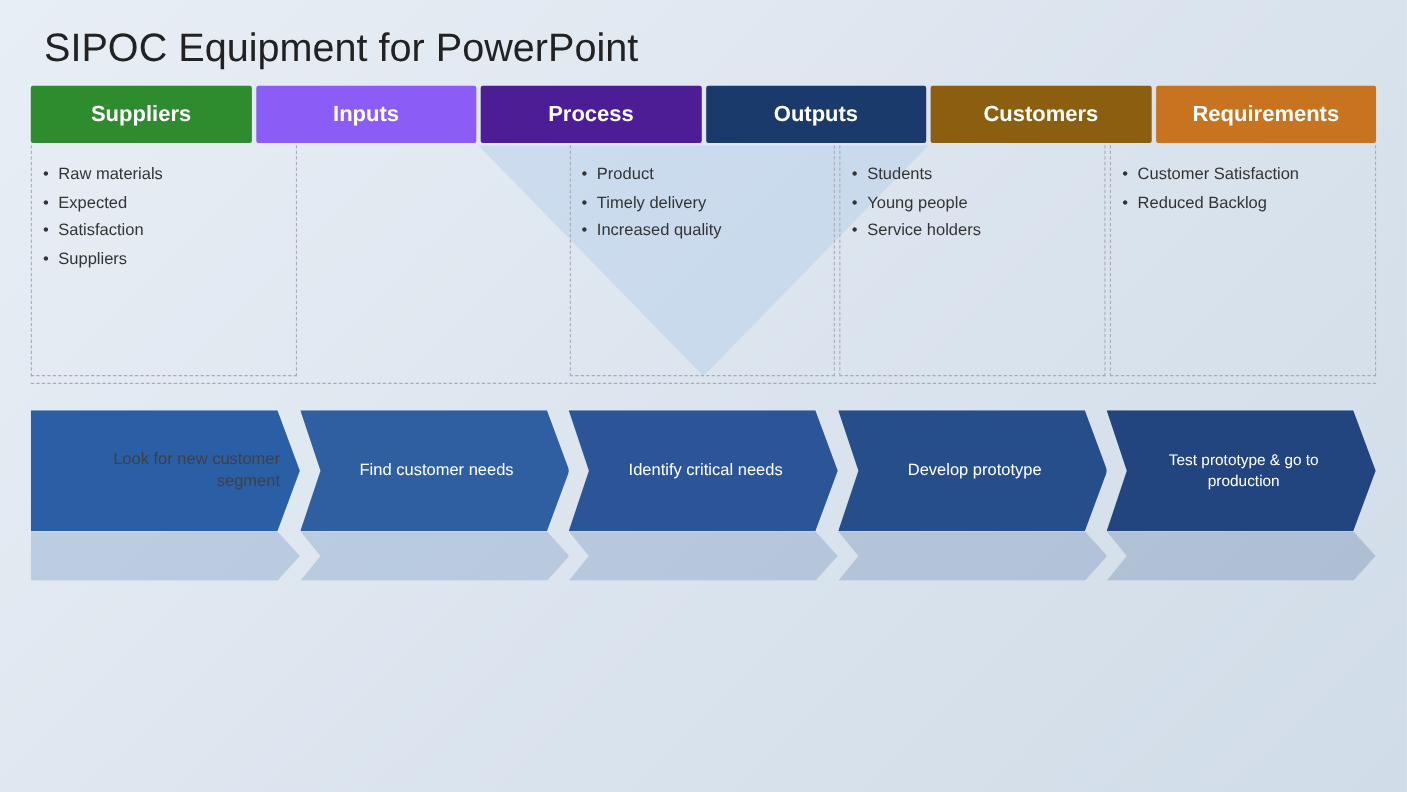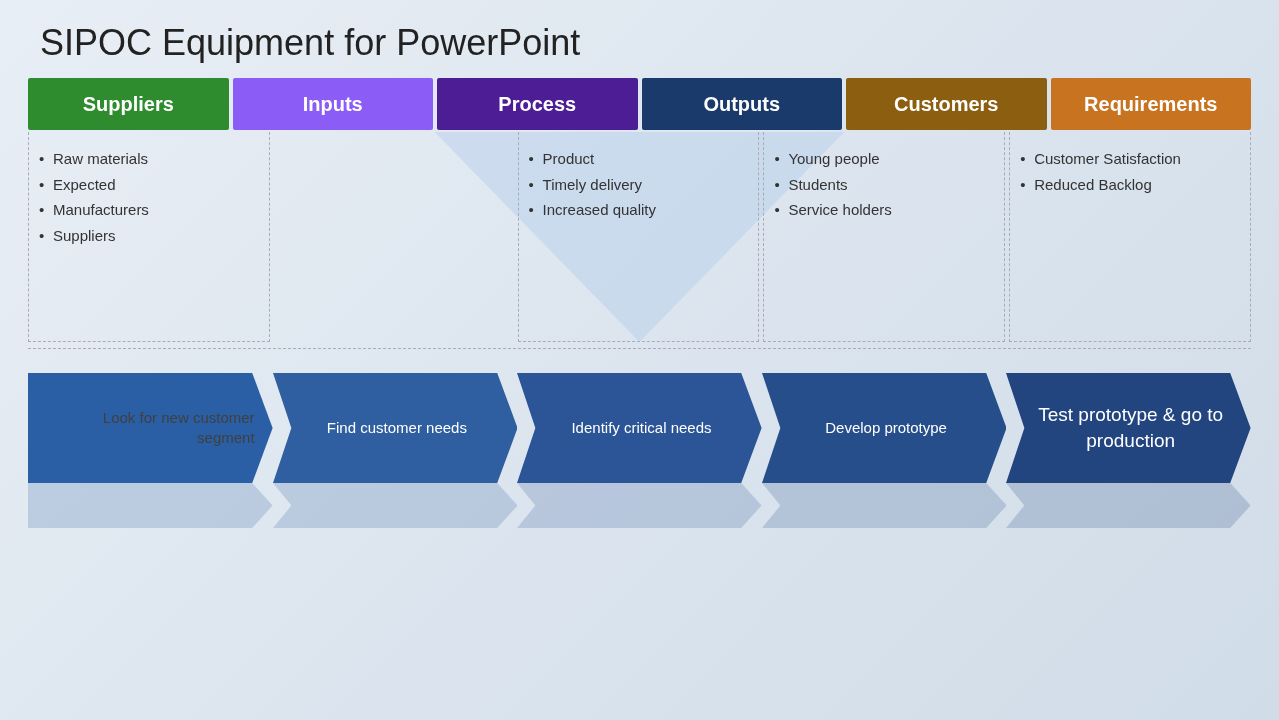--- a/index.html
+++ b/index.html
@@ -185,36 +185,36 @@
 
   <div class="sipoc-body" id="sipoc-body-row">
 
     <svg class="triangle-bg" viewBox="0 0 800 210" preserveAspectRatio="none" xmlns="http://www.w3.org/2000/svg">
       <polygon points="266,0 534,0 400,210" fill="rgba(180,205,235,0.45)"></polygon>
     </svg>
   <div class="sipoc-body-col">
         <ul>
           <li>Raw materials</li>
           <li>Expected</li>
-          <li>Manufacturers</li>
+          <li>Satisfaction</li>
           <li>Suppliers</li>
         </ul>
       </div>
       <div class="sipoc-body-col process-col"></div>
       <div class="sipoc-body-col">
         <ul>
           <li>Product</li>
           <li>Timely delivery</li>
           <li>Increased quality</li>
         </ul>
       </div>
       <div class="sipoc-body-col">
         <ul>
+          <li>Students</li>
           <li>Young people</li>
-          <li>Students</li>
           <li>Service holders</li>
         </ul>
       </div>
       <div class="sipoc-body-col">
         <ul>
           <li>Customer Satisfaction</li>
           <li>Reduced Backlog</li>
         </ul>
       </div>
     </div>
@@ -244,21 +244,21 @@
     <div class="step-arrow">
       <svg viewBox="0 0 240 110" preserveAspectRatio="none" style="position: absolute; top: 0px; left: 0px; width: 100%; height: 100%;">
         <polygon points="0,0 220,0 240,55 220,110 0,110 18,55" fill="#264e8a"></polygon>
       </svg>
       <span class="arrow-text" style="font-size: 15px; font-weight: 500; color: white; line-height: 1.35; text-align: center; padding: 0px 18px 0px 22px;">Develop prototype</span>
     </div>
     <div class="step-arrow">
       <svg viewBox="0 0 240 110" preserveAspectRatio="none" style="position: absolute; top: 0px; left: 0px; width: 100%; height: 100%;">
         <polygon points="0,0 220,0 240,55 220,110 0,110 18,55" fill="#224580"></polygon>
       </svg>
-      <span class="arrow-text" style="font-size: 19px; font-weight: 500; color: white; line-height: 1.35; text-align: center; padding: 0px 18px 0px 22px;">Test prototype &amp; go to production</span>
+      <span class="arrow-text" style="font-size: 14px; font-weight: 500; color: white; line-height: 1.35; text-align: center; padding: 0px 18px 0px 22px;">Test prototype &amp; go to production</span>
     </div>
   </div>
 
 <div class="process-steps-reflection" id="reflection-row">
     <div class="reflection-item">
       <svg viewBox="0 0 240 110" preserveAspectRatio="none" style="width: 100%; height: 45px; opacity: 0.2; transform: scaleY(-1); display: block;">
         <polygon points="0,0 220,0 240,55 220,110 0,110" fill="#2a5fa5"></polygon>
       </svg>
     </div>
     <div class="reflection-item">

